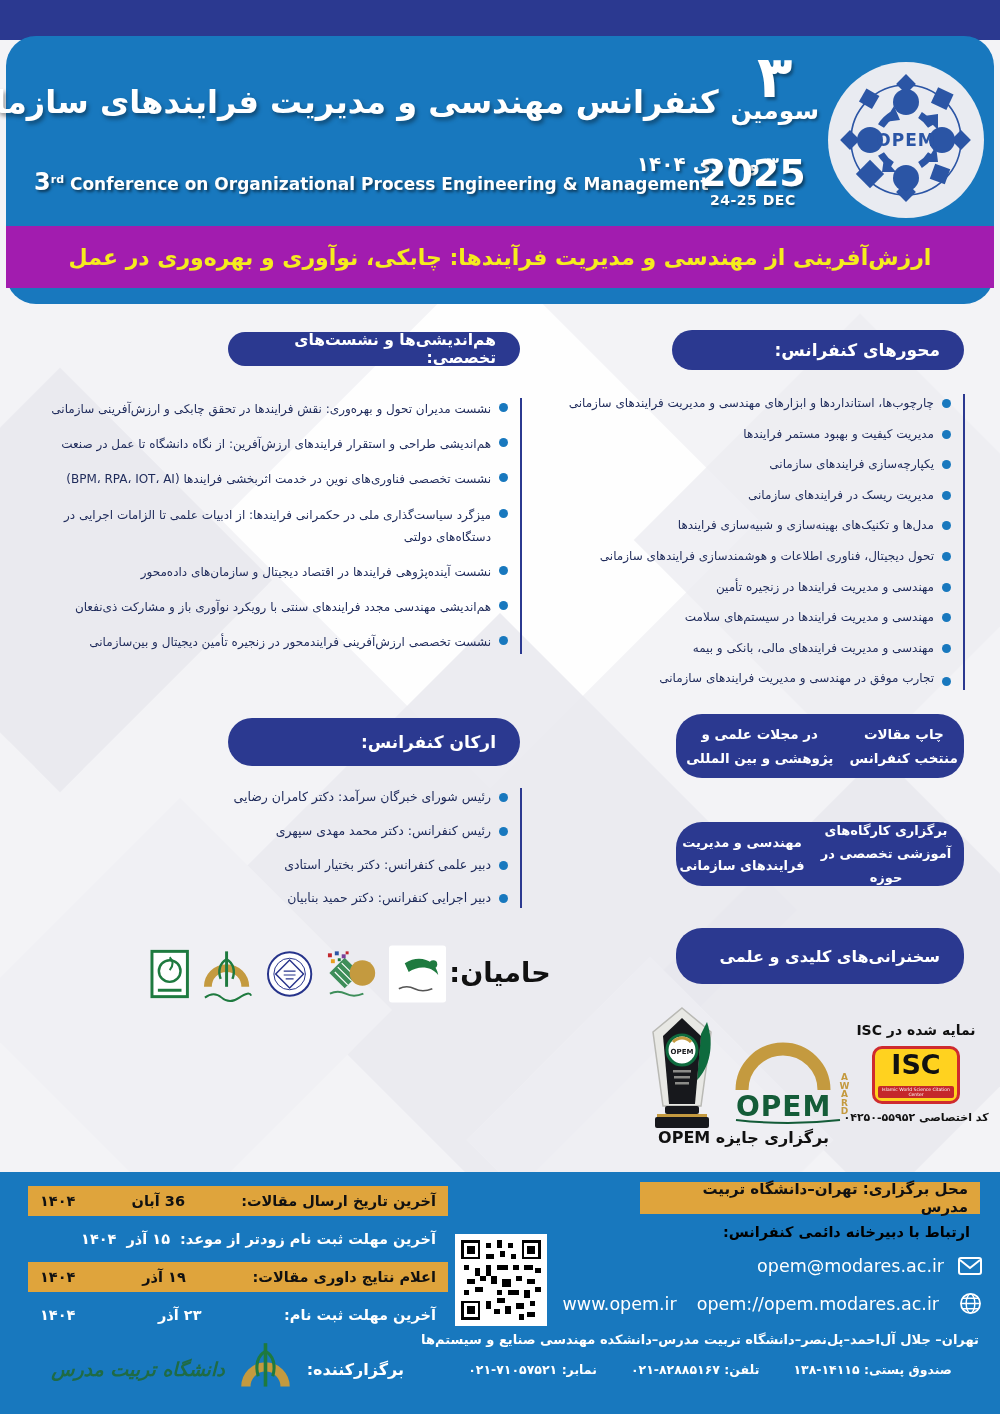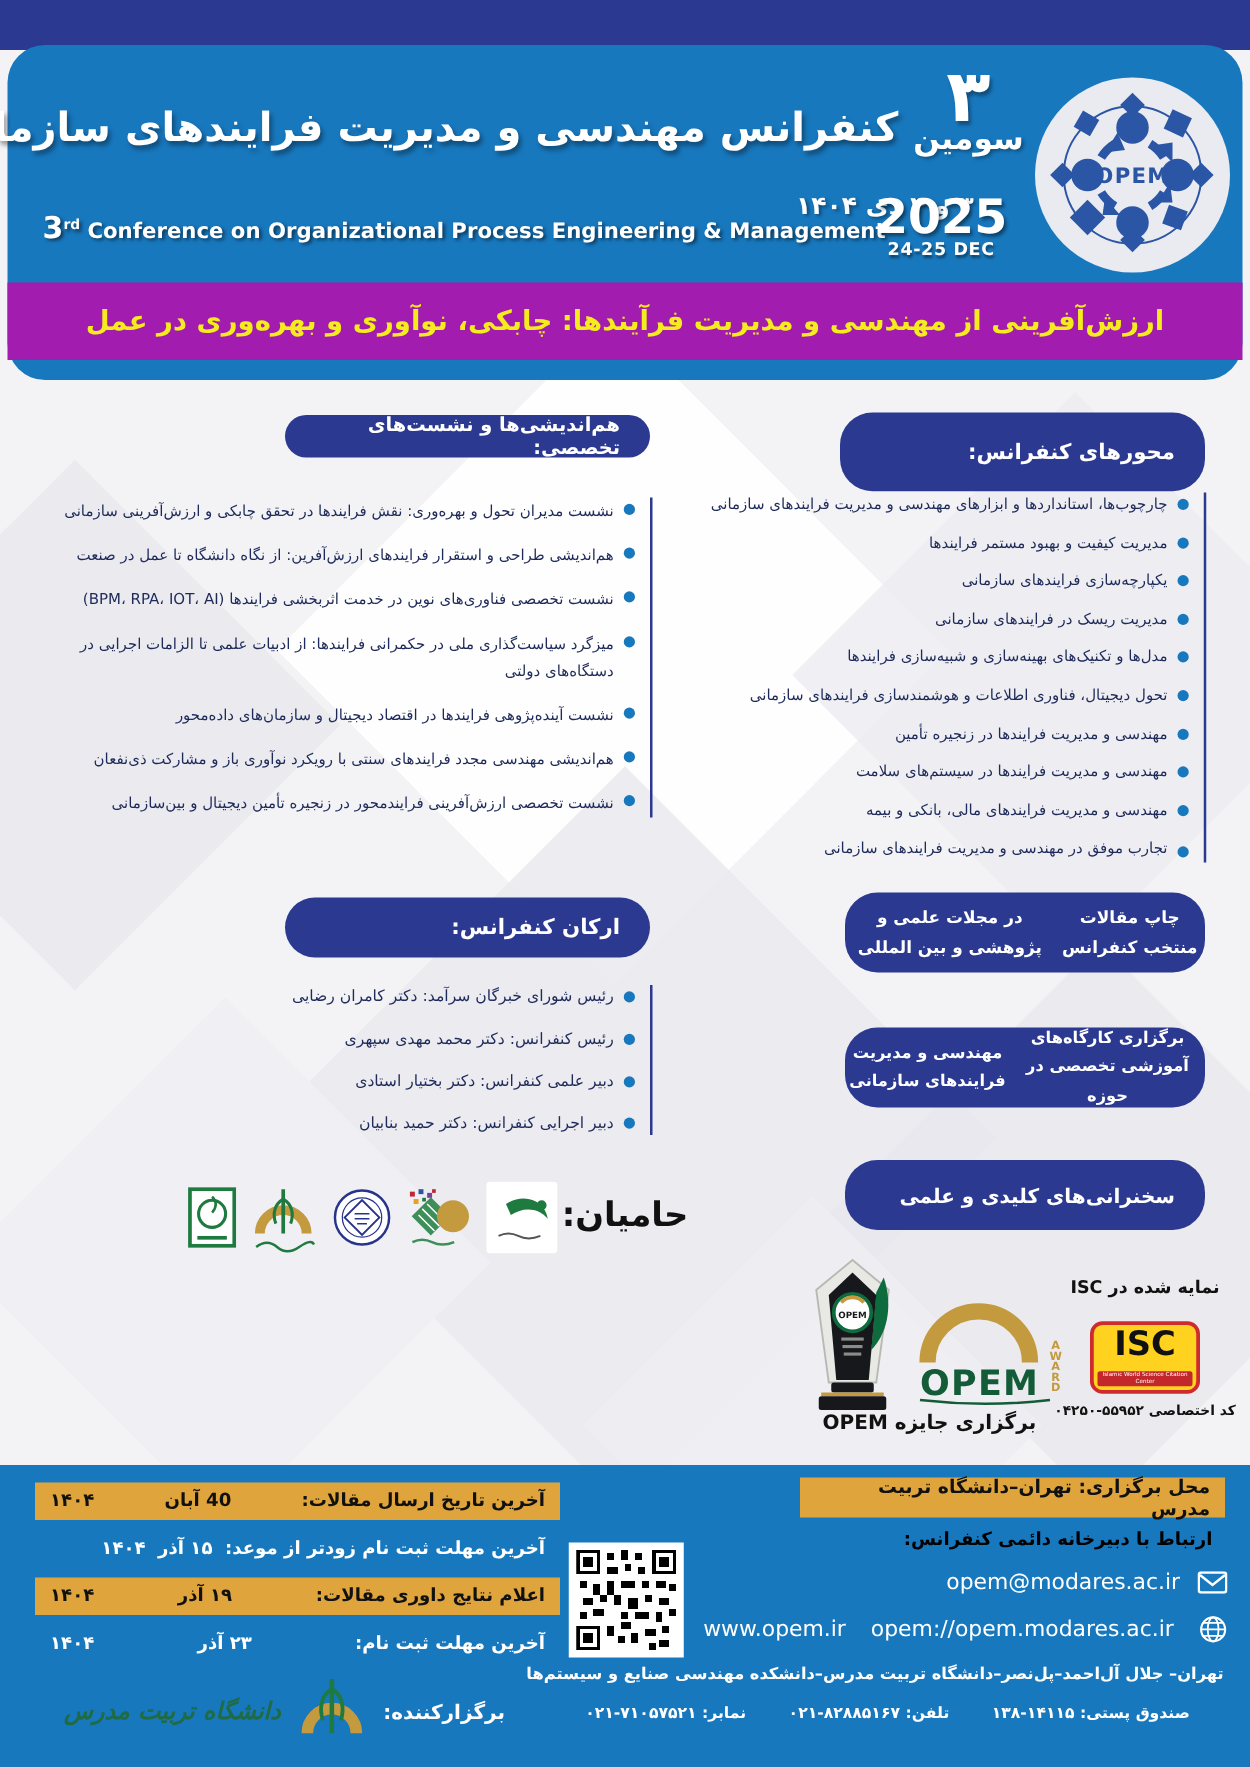--- a/index.html
+++ b/index.html
@@ -67,21 +67,21 @@
   .sponsors-row { position:absolute; left:150px; top:933px; width:296px; height:82px;
                   display:flex; align-items:center; gap:11px; z-index:3; }
 
   
   .trophy { position:absolute; left:643px; top:1006px; z-index:3; }
   .opem-award { position:absolute; left:728px; top:1030px; width:120px; height:94px; z-index:3; }
   .award-caption { position:absolute; left:636px; top:1128px; width:215px; text-align:center;
                    font-size:16px; font-weight:bold; color:#111; direction:rtl; z-index:3; }
   .isc-group { position:absolute; left:843px; top:1022px; width:146px; text-align:center; z-index:3; }
   .isc-note { font-size:14px; font-weight:bold; color:#111; direction:rtl; }
-  .isc-box { position:relative; width:88px; height:58px; margin:19px auto 0;
+  .isc-box { position:relative; width:88px; height:58px; margin:8px auto 0;
              background:#ffd21f; border:3px solid #cf2b2e; border-radius:10px;
              display:flex; align-items:flex-start; justify-content:center; }
   .isc-box .isc-word { font-size:27px; font-weight:bold; color:#111; line-height:1.2; }
   .isc-strip { position:absolute; left:3px; right:3px; bottom:3px; background:#c4272b;
                color:#fff; font-size:4.5px; border-radius:2px; padding:1px 0; }
   .isc-code { margin-top:7px; font-size:11px; font-weight:bold; color:#111;
               direction:rtl; white-space:nowrap; }
   .isc-code .val { direction:ltr; unicode-bidi:bidi-override; }
 
   
@@ -176,21 +176,21 @@
       <polygon points="70,112 58,98 56,112" fill="#2b55a5"></polygon>
       <path d="M105 66 A34 34 0 0 0 94 55" fill="none" stroke="#2b55a5" stroke-width="7"></path>
       <polygon points="112,70 98,56 112,54" fill="#2b55a5"></polygon>
       <text x="80" y="86" text-anchor="middle" font-family="DejaVu Sans, sans-serif" font-size="17" font-weight="bold" fill="#2b55a5" letter-spacing="1">OPEM</text>
     </svg>
     <div class="tagline-bar">
       <span>ارزش‌آفرینی از مهندسی و مدیریت فرآیندها: چابکی، نوآوری و بهره‌وری در عمل</span>
     </div>
   </div>
 
-  <div class="pill single" style="left:672px;top:330px;width:292px;height:63px;font-size:17px;">
+  <div class="pill single" style="left:672px;top:330px;width:292px;height:40px;font-size:17px;">
     <span>محورهای کنفرانس:</span>
   </div>
   <div class="rtl-list" id="topics-list">
     <div class="li">
         <span class="dot"></span>
         <span>چارچوب‌ها، استانداردها و ابزارهای مهندسی و مدیریت فرایندهای سازمانی</span>
       </div>
     <div class="li">
         <span class="dot"></span>
         <span>مدیریت کیفیت و بهبود مستمر فرایندها</span>
@@ -370,21 +370,21 @@
     </div>
     <div class="isc-code">
       <span>کد اختصاصی</span>
       <span class="val">۰۴۲۵۰-۵۵۹۵۲</span>
     </div>
   </div>
 
   <div class="footer">
     <div class="dl-row gold" style="top:14px;">
       <span>آخرین تاریخ ارسال مقالات:</span>
-      <span>40 آبان</span>
+      <span>36 آبان</span>
       <span>۱۴۰۴</span>
     </div>
     <div class="dl-row plain compact" style="top:52px;">
       <span>آخرین مهلت ثبت نام زودتر از موعد:</span>
       <span>۱۵ آذر</span>
       <span>۱۴۰۴</span>
     </div>
     <div class="dl-row gold" style="top:90px;">
       <span>اعلام نتایج داوری مقالات:</span>
       <span>۱۹ آذر</span>

